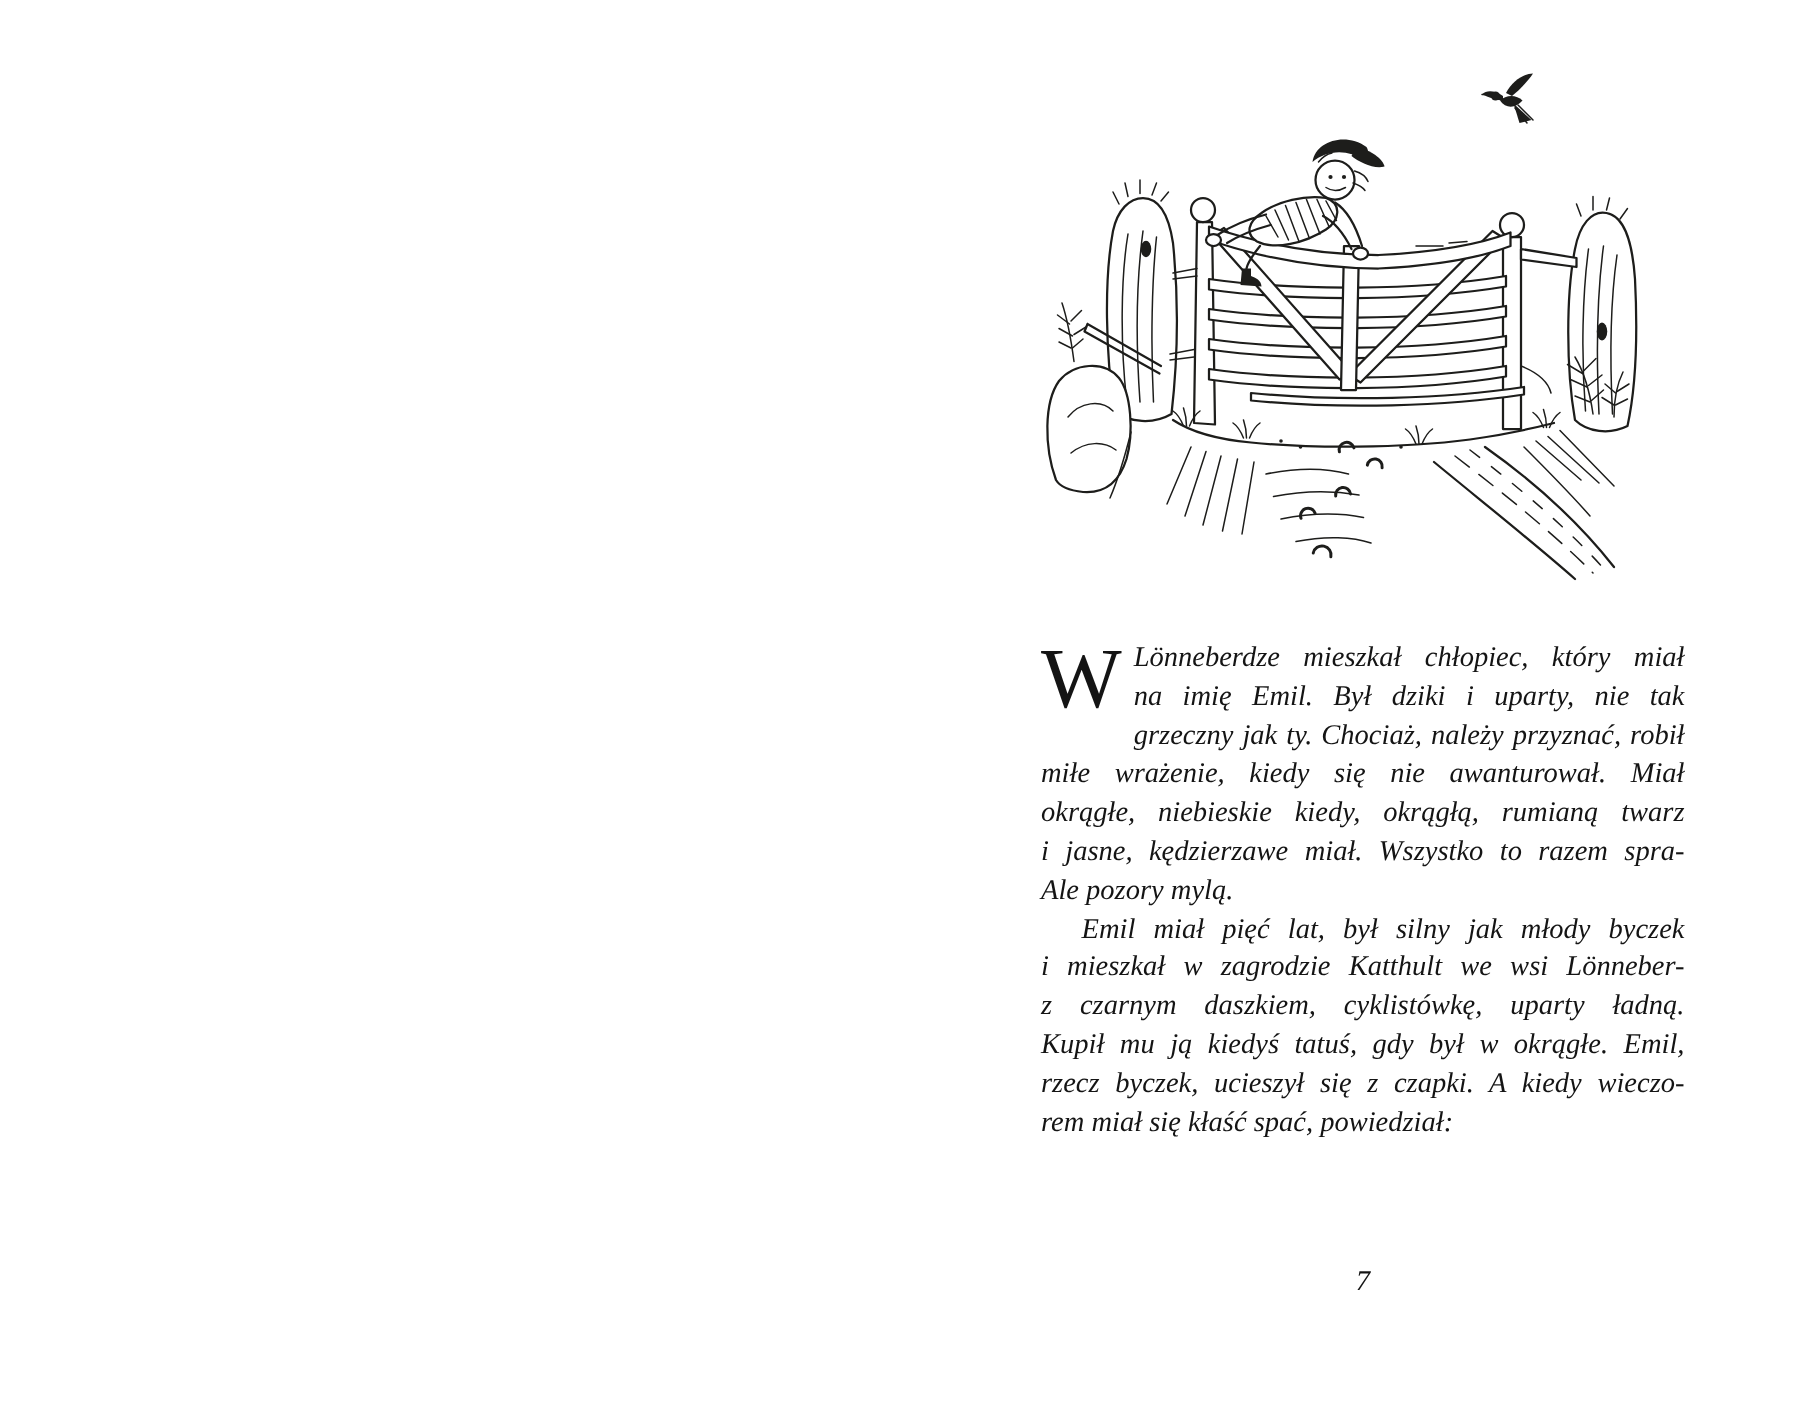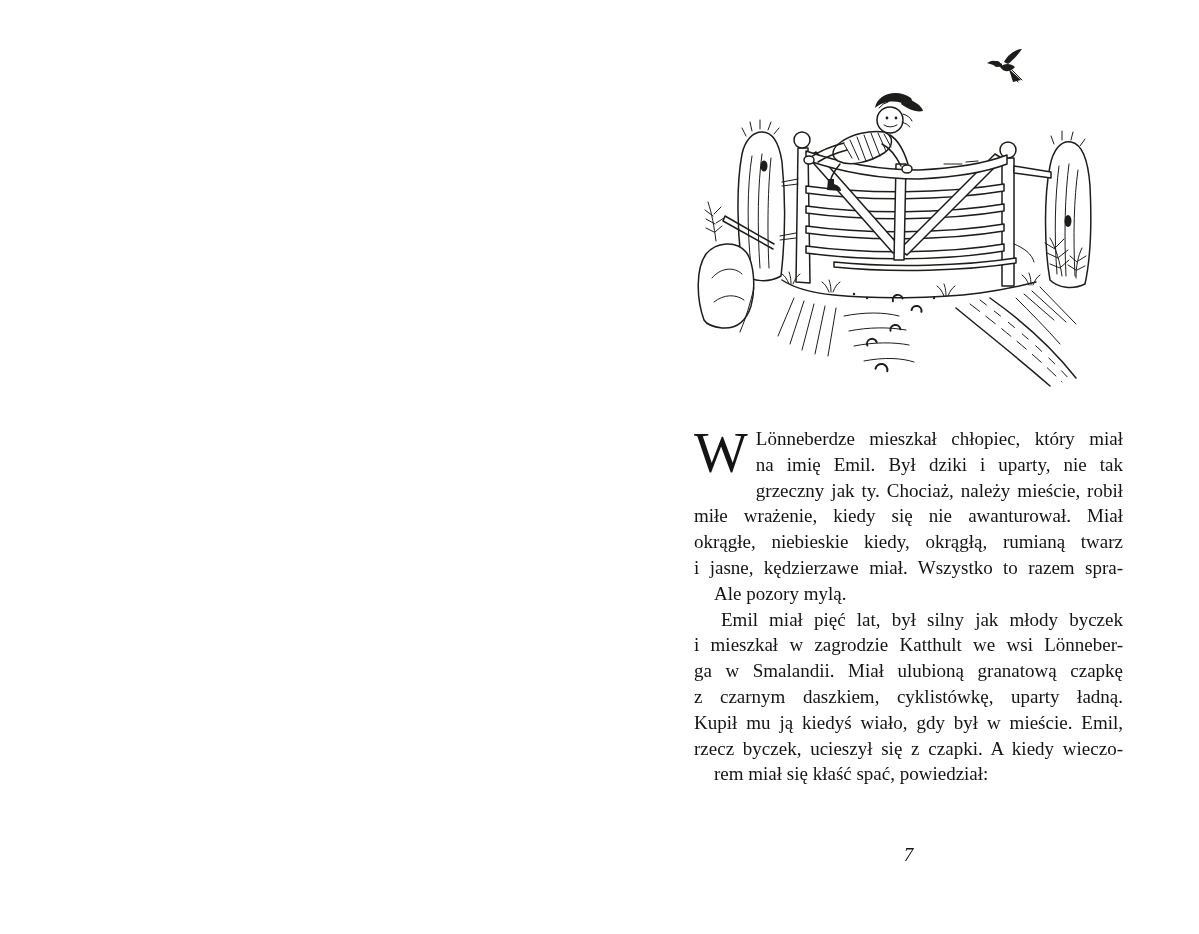--- a/index.html
+++ b/index.html
@@ -28,22 +28,22 @@
     position: absolute; left: 95px; top: 426px; width: 429px;
     font-size: 19px; line-height: 25.8px; color: #141414;
   }
   .dropcap {
     float: left;
     font-size: 57px; line-height: 47px;
     height: 49px;
     margin: 3px 8px 0 0;
     color: #141414;
   }
-  .line { text-align: justify; text-align-last: justify; white-space: normal; }
-  .line.align-left { text-align-last: left; margin-left: 20px; }
+  .line { text-align: justify; text-align-last: justify; white-space: normal; font-style: italic; }
+  .line.align-left { text-align-last: left; }
   .line.indent { text-indent: 27px; }
 
   .page-number {
     position: absolute; left: 95px; top: 844px; width: 429px;
     text-align: center; font-style: italic; font-size: 19px; color: #141414;
   }
 </style>
 </head>
 <body>
 
@@ -171,30 +171,29 @@
           <path d="M382,242 C382,230 384,220 388,212"></path>
           <path d="M382,234 l-8,-5 M383,226 l-7,-6 M383,234 l8,-4 M384,225 l8,-5"></path>
         </g>
       </svg>
     </div>
 
     <div class="text-block">
       <span class="dropcap">W</span>
       <div class="line">Lönneberdze mieszkał chłopiec, który miał</div>
       <div class="line">na imię Emil. Był dziki i uparty, nie tak</div>
-      <div class="line">grzeczny jak ty. Chociaż, należy mieście, robił</div>
+      <div class="line">grzeczny jak ty. Chociaż, należy przyznać, robił</div>
       <div class="line">miłe wrażenie, kiedy się nie awanturował. Miał</div>
       <div class="line">okrągłe, niebieskie kiedy, okrągłą, rumianą twarz</div>
       <div class="line">i jasne, kędzierzawe miał. Wszystko to razem spra-</div>
       <div class="line align-left">Ale pozory mylą.</div>
       <div class="line indent">Emil miał pięć lat, był silny jak młody byczek</div>
       <div class="line">i mieszkał w zagrodzie Katthult we wsi Lönneber-</div>
-      <div class="line">ga w Smalandii. Miał ulubioną granatową czapkę</div>
       <div class="line">z czarnym daszkiem, cyklistówkę, uparty ładną.</div>
-      <div class="line">Kupił mu ją kiedyś wiało, gdy był w mieście. Emil,</div>
+      <div class="line">Kupił mu ją kiedyś tatuś, gdy był w okrągłe. Emil,</div>
       <div class="line">rzecz byczek, ucieszył się z czapki. A kiedy wieczo-</div>
       <div class="line align-left">rem miał się kłaść spać, powiedział:</div>
     </div>
 
     <div class="page-number">7</div>
 
   </div>
 </div>
 
 </body></html>

